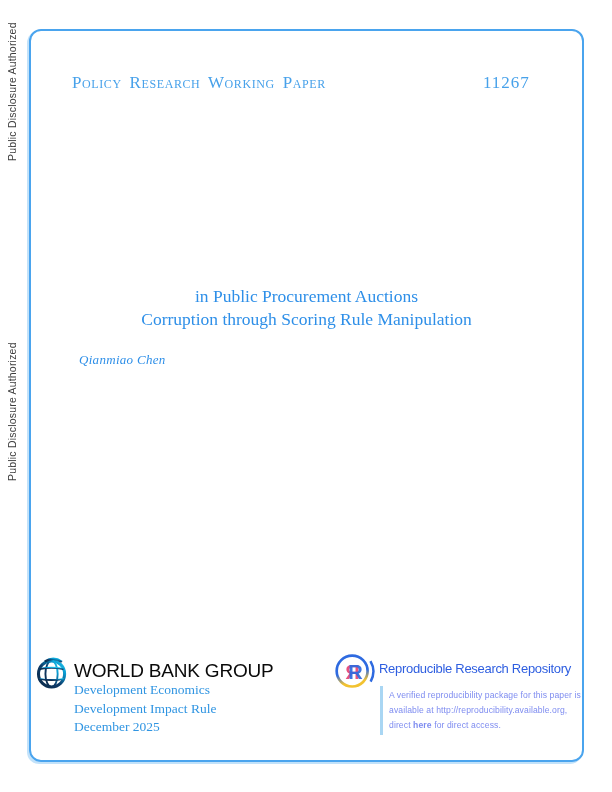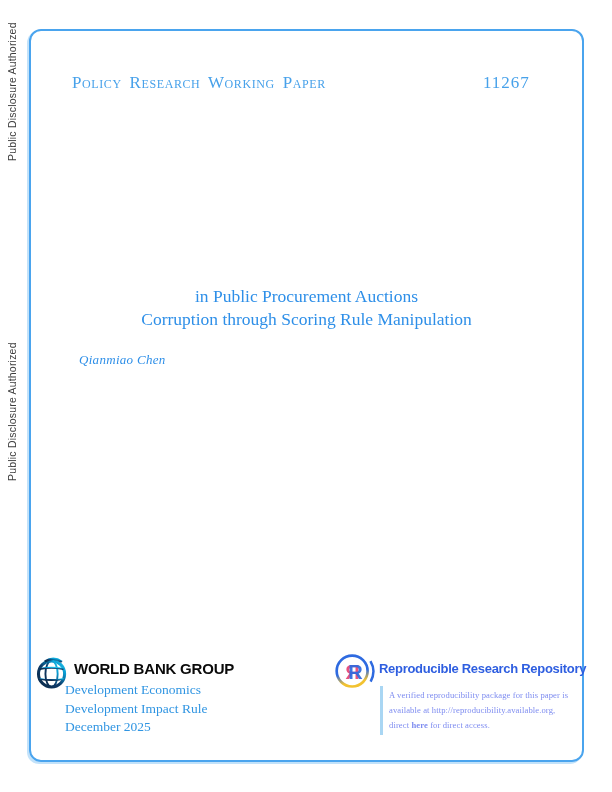--- a/index.html
+++ b/index.html
@@ -52,43 +52,43 @@
     color:var(--title-text);
   }
   .author{
     position:absolute;left:0;top:321px;width:100%;
     font-size:13px;font-style:italic;
     color:var(--title-text);letter-spacing:.3px;padding-left:48px;
   }
   .globe{position:absolute;left:3px;top:623px;}
   .wbg-name{
     position:absolute;left:43px;top:629px;
-    font-family:"Liberation Sans",sans-serif;font-weight:bold;
-    font-size:15px;letter-spacing:-.2px;color:var(--logo-black);
+    font-family:"Liberation Sans",sans-serif;font-weight:normal;
+    font-size:19px;letter-spacing:-.2px;color:var(--logo-black);
     white-space:nowrap;
   }
   .wbg-lines{
-    position:absolute;left:34px;top:650px;
+    position:absolute;left:43px;top:650px;
     font-size:13.5px;line-height:18.5px;color:var(--footer-serif-text);
     white-space:nowrap;
   }
   .rrr-logo{position:absolute;left:303px;top:620px;}
   .rrr-title{
     position:absolute;left:348px;top:630px;
-    font-family:"Liberation Sans",sans-serif;font-weight:bold;
+    font-family:"Liberation Sans",sans-serif;font-weight:normal;
     font-size:13px;letter-spacing:-.3px;color:var(--rrr-title);
     white-space:nowrap;
   }
   .rrr-note{
     position:absolute;left:349px;top:655px;width:222px;
     border-left:3px solid var(--note-bar);padding:2px 0 2px 6px;
     font-family:"Liberation Sans",sans-serif;font-size:8.6px;
     line-height:15px;color:var(--note-text);letter-spacing:.1px;
   }
-  .rrr-note div{white-space:nowrap;font-family:Liberation Serif, serif;}
+  .rrr-note div{white-space:nowrap;}
   .rrr-note b{font-weight:bold;}
 </style>
 </head>
 <body>
 
 <div class="vlabel one">Public Disclosure Authorized</div>
 <div class="vlabel two">Public Disclosure Authorized</div>
 
 <div class="frame">
 

